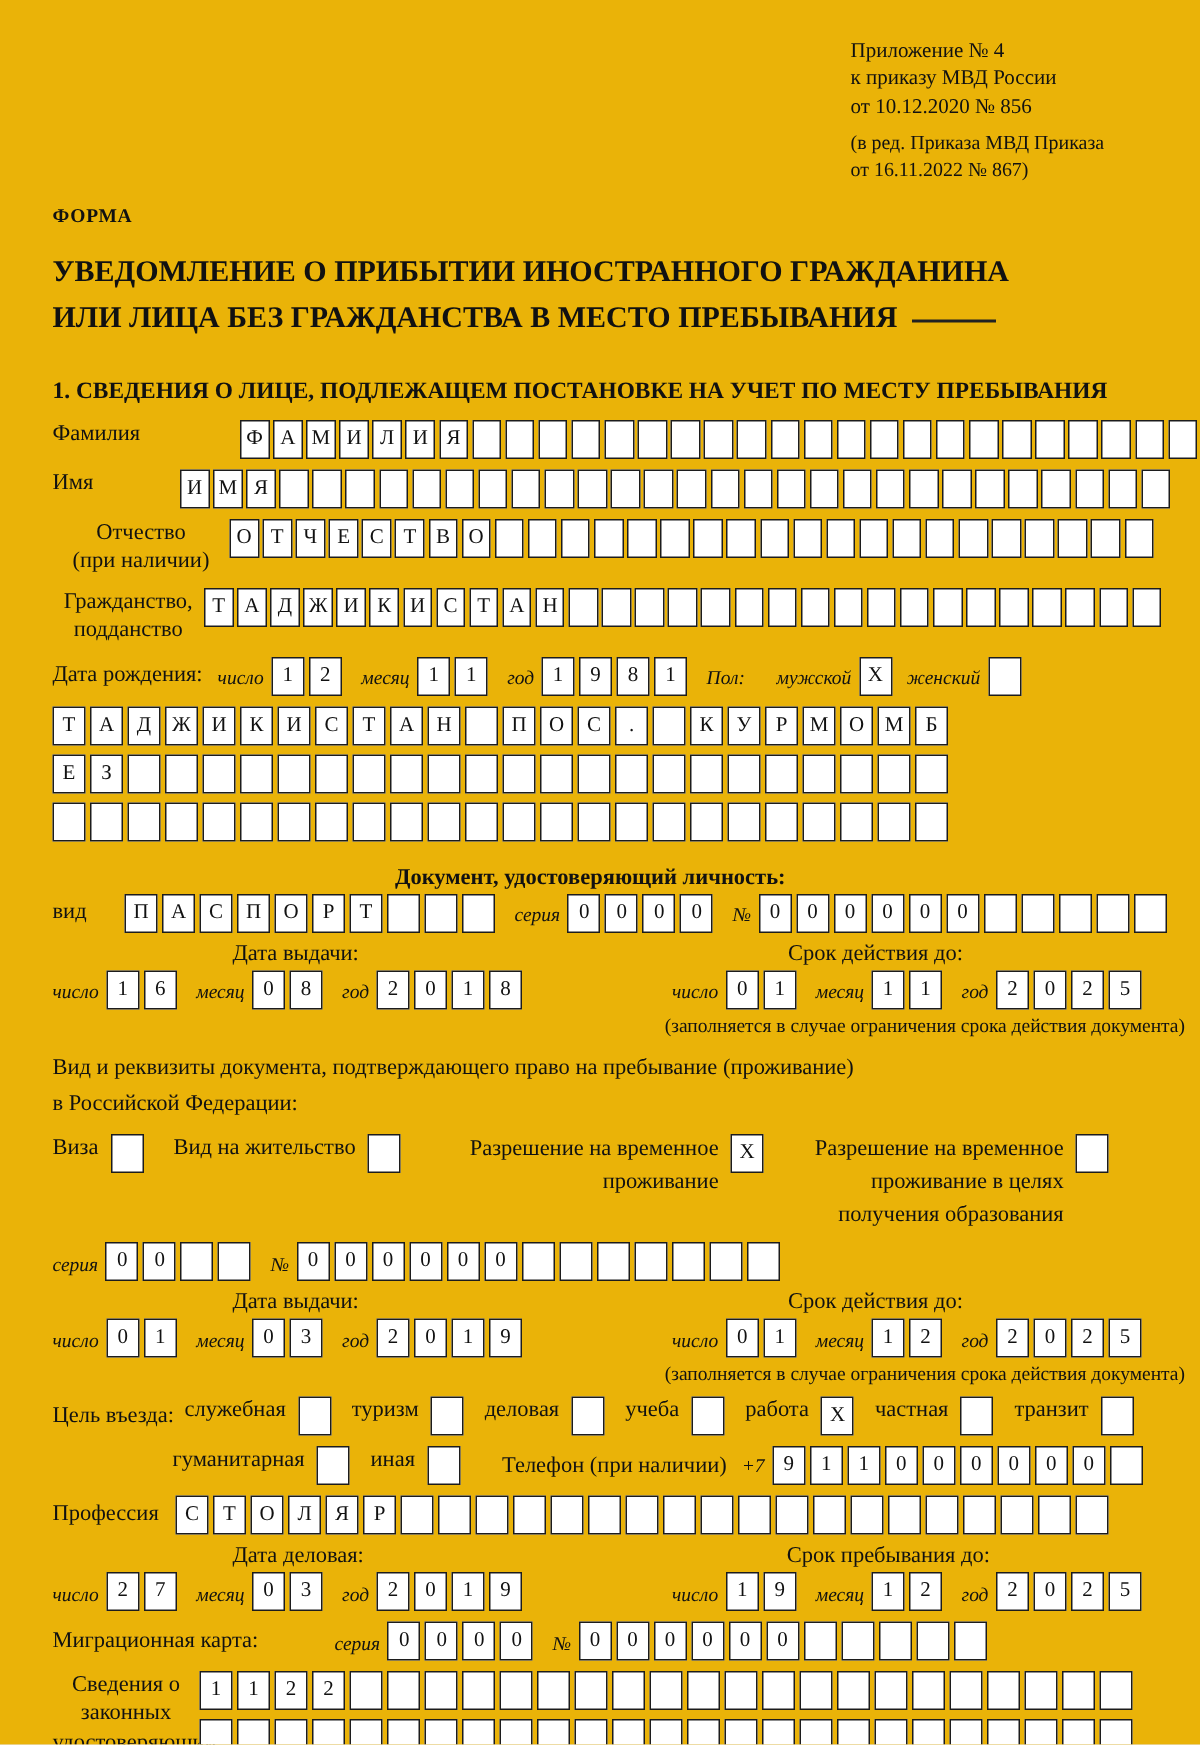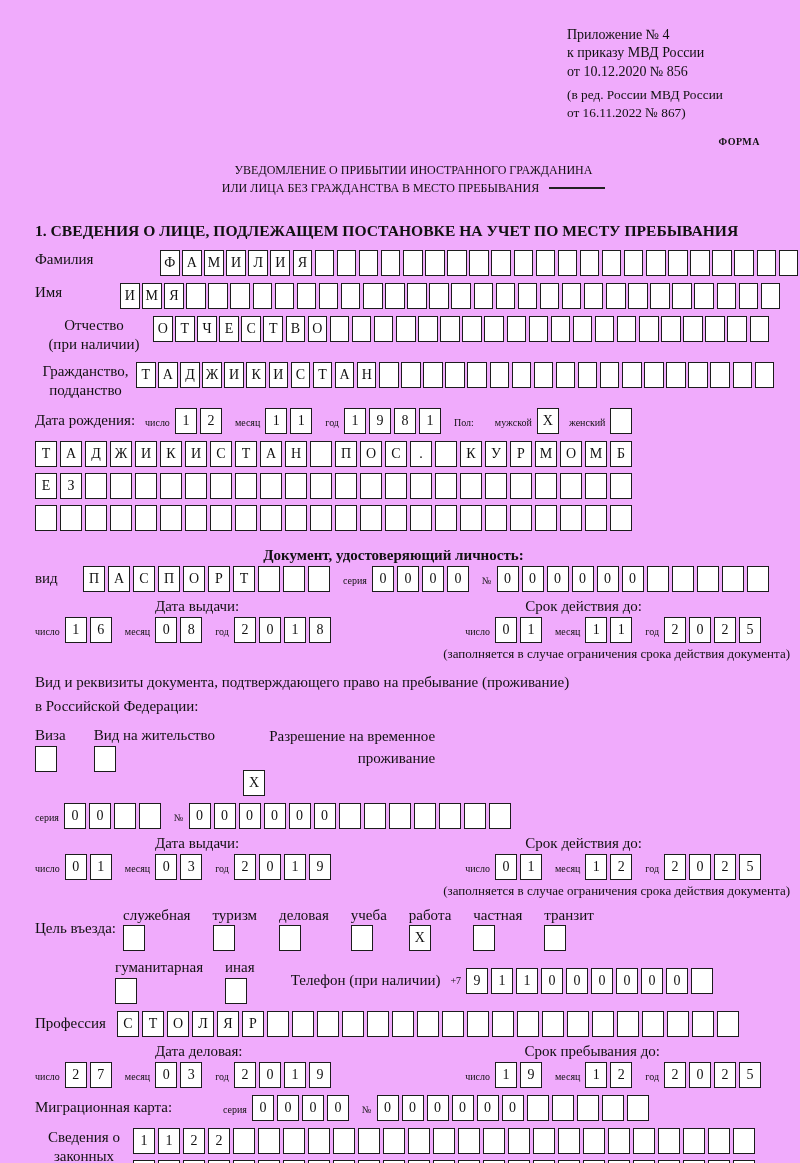--- a/index.html
+++ b/index.html
@@ -1,75 +1,75 @@
 <!DOCTYPE html>
 <html><head>
 <meta charset="utf-8">
 <style>
   html,body{margin:0;padding:0;background:#e8e8e8;}
   .page{
-    width:800px;height:1163px;background:#f0abfc;color:#111;
+    width:800px;height:1163px;background:#eab308;color:#111;
     font-family:"Liberation Serif","DejaVu Serif",serif;
     box-sizing:border-box;padding:26px 8px 10px 35px;
     overflow:hidden;position:relative;margin:0 auto;
   }
   .hdr-note{margin-left:auto;width:195px;font-size:14px;line-height:1.32;margin-right:30px;}
   .hdr-note .rev{font-size:13.3px;}
   .hdr-note .rev1{margin-top:5px;}
-  .forma{font-weight:bold;font-size:10px;text-align:right;margin:14px 32px 0 0;letter-spacing:.5px;}
-  .title{font-weight:normal;font-size:12px;text-align:center;line-height:1.55;margin-top:14px;}
+  .forma{font-weight:bold;font-size:13px;text-align:left;margin:14px 32px 0 0;letter-spacing:.5px;}
+  .title{font-weight:bold;font-size:20px;text-align:left;line-height:1.55;margin-top:14px;}
   .uline{display:inline-block;width:56px;border-bottom:2.2px solid #222;margin-left:10px;transform:translateY(-3px);}
   .sec-head{font-weight:bold;font-size:15.6px;margin-top:24px;white-space:nowrap;}
 
   .frow{display:flex;align-items:flex-start;margin-top:7px;}
   .vctr{align-items:center;}
   .lab{font-size:15px;line-height:1.3;flex-shrink:0;}
   .lab2{font-size:15px;line-height:1.3;flex-shrink:0;text-align:center;}
   .w85{width:85px;} .w118{width:118px;} .w101{width:101px;} .w48{width:48px;} .w88{width:88px;} .w82{width:82px;padding-top:3px;} .w152{width:156px;}
   .w98{width:98px;}
   .cellrow{display:inline-flex;flex-shrink:0;}
   .cell{
     display:inline-flex;align-items:center;justify-content:center;
     width:19.5px;height:26px;border:1.6px solid #1c1c1c;margin-right:2.6px;
     box-sizing:border-box;font-size:14px;background:#fff;
   }
   .wide .cell{width:22px;margin-right:3px;}
   .cbox{display:inline-flex;flex-shrink:0;}
   .cbox .cell{width:22px;margin-right:0;}
-  .dlab{font-size:10px;margin:3px 5px 0 10px;flex-shrink:0;}
+  .dlab{font-size:13px;margin:3px 5px 0 10px;flex-shrink:0;font-style:italic;}
   .dlab0{margin-left:0;}
   .dheads{display:flex;font-size:15px;margin-top:6px;}
   .dh1{margin-left:120px;}
   .dh2{margin-left:auto;margin-right:150px;}
   .dh2b{margin-left:auto;margin-right:132px;}
   .rgt{margin-left:auto;margin-right:28px;}
   .rnote{font-size:13px;text-align:right;margin:3px 2px 2px 0;}
   .para{font-size:15px;margin-top:8px;line-height:1.65;}
-  .cb-item{display:flex;align-items:flex-start;margin-right:14px;flex-direction:column;}
+  .cb-item{display:flex;align-items:flex-start;margin-right:14px;}
   .cb-item .lab{margin-right:8px;}
   .ctr{text-align:right;}
   .wrap190{width:192px;line-height:1.45;}
   .wrap185{width:186px;line-height:1.45;}
   .doc-head{font-weight:bold;font-size:15px;text-align:center;margin:10px 40px 2px 0;}
   .gap6{width:6px;flex-shrink:0;} .gap14{width:14px;flex-shrink:0;} .gap22{width:22px;flex-shrink:0;}
   .stack{display:flex;flex-direction:column;}
   .stack .cellrow{margin-bottom:6px;}
   .mt2{margin-top:2px;} .mt10{margin-top:10px;gap:40px;}
   .lh19{line-height:1.28;}
 </style>
 </head>
 <body>
 
 <div class="page">
 
   <div class="hdr-note">
     <div>Приложение № 4</div>
     <div>к приказу МВД России</div>
     <div>от 10.12.2020 № 856</div>
-    <div class="rev rev1">(в ред. России МВД России</div>
+    <div class="rev rev1">(в ред. Приказа МВД Приказа</div>
     <div class="rev">от 16.11.2022 № 867)</div>
   </div>
 
   <div class="forma">ФОРМА</div>
 
   <div class="title">
     <div>УВЕДОМЛЕНИЕ О ПРИБЫТИИ ИНОСТРАННОГО ГРАЖДАНИНА</div>
     <div><span>ИЛИ ЛИЦА БЕЗ ГРАЖДАНСТВА В МЕСТО ПРЕБЫВАНИЯ</span><span class="uline"></span></div>
   </div>
 
@@ -439,20 +439,26 @@
           <span class="cell"></span>
         </span>
     </span>
     <span class="gap6"></span>
     <span class="cb-item">
       <span class="lab ctr wrap190">Разрешение на временное проживание</span>
       <span class="cbox">
           <span class="cell">X</span>
         </span>
     </span>
+    <span class="cb-item" style="margin-right:0">
+      <span class="lab ctr wrap185">Разрешение на временное проживание в целях получения образования</span>
+      <span class="cbox">
+          <span class="cell"></span>
+        </span>
+    </span>
   </div>
 
   <div class="frow vctr">
     <span class="dlab dlab0">серия</span>
     <span class="cellrow wide">
         <span class="cell">0</span>
         <span class="cell">0</span>
         <span class="cell"></span>
         <span class="cell"></span>
       </span>

